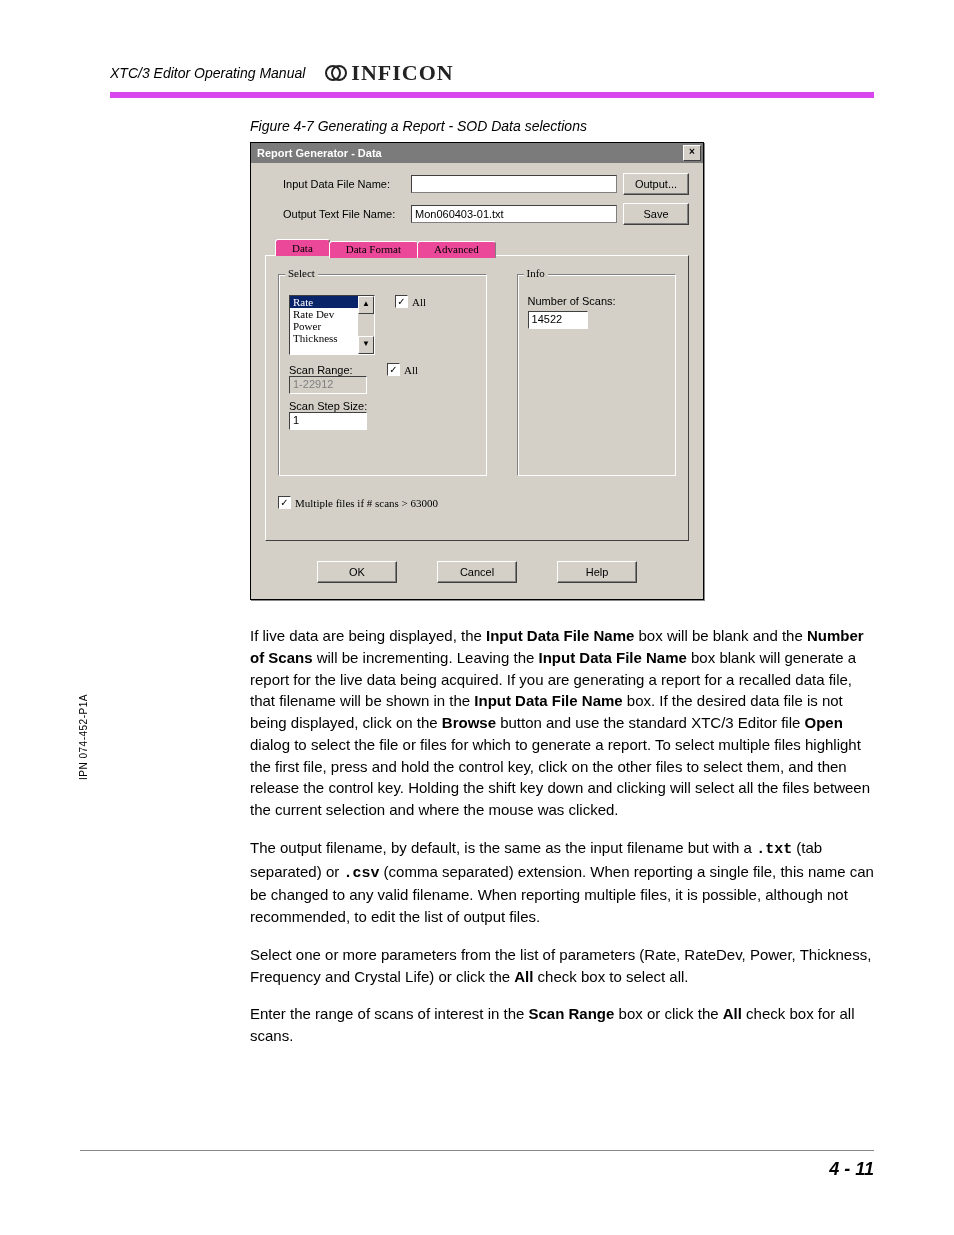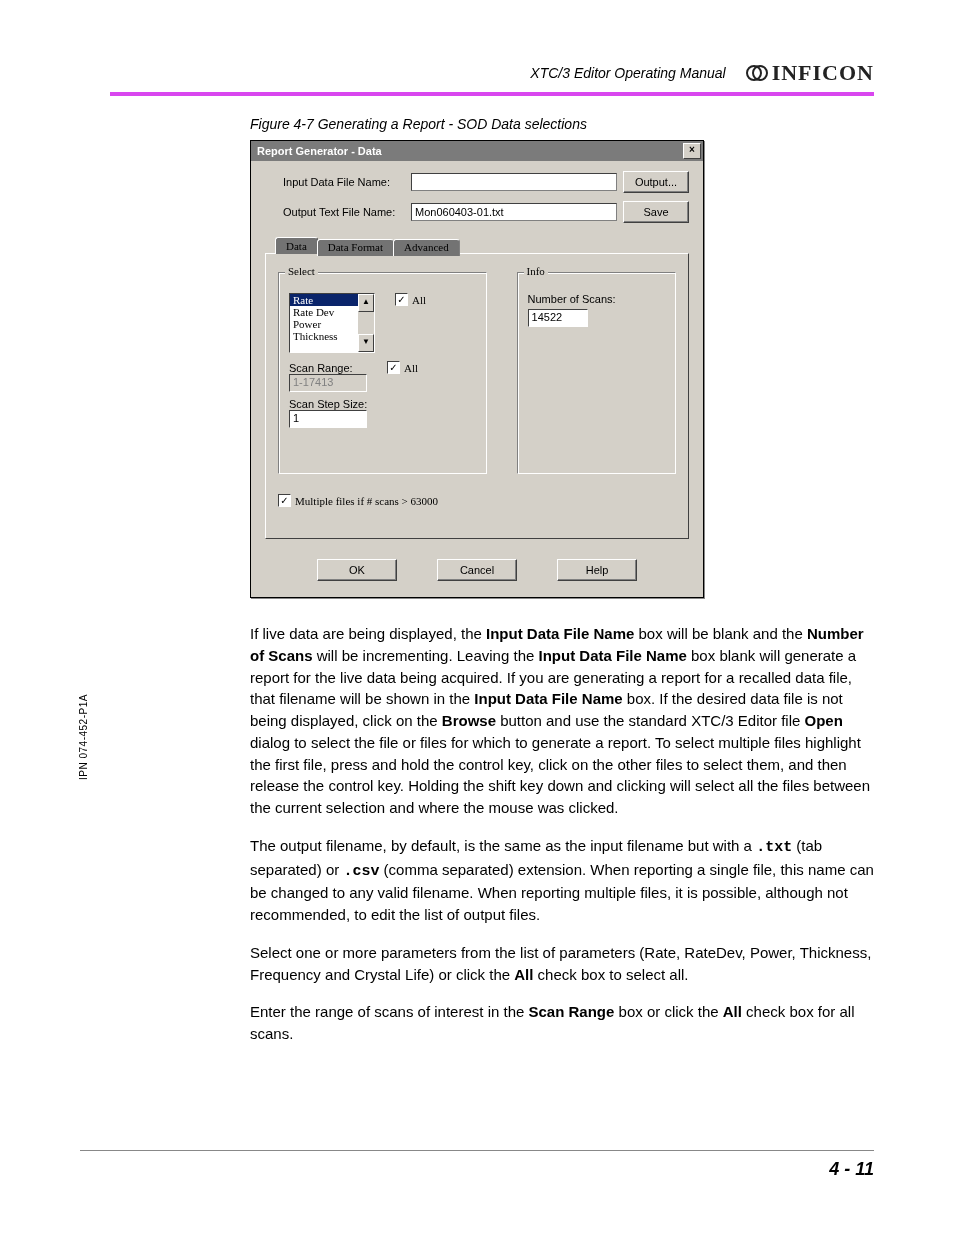--- a/index.html
+++ b/index.html
@@ -11,22 +11,22 @@
     color: #000;
   }
   .page {
     position: relative;
     width: 954px;
     height: 1235px;
     box-sizing: border-box;
     padding: 60px 80px 60px 110px;
   }
   .header-row {
-    text-align: right;
-    border-bottom: 4px solid #d946ef;
+    text-align: left;
+    border-bottom: 6px solid #d946ef;
     padding-bottom: 6px;
     margin-bottom: 20px;
   }
   .header-inner {
     display: inline-flex;
     align-items: center;
     gap: 20px;
   }
   .manual-title {
     font-style: italic;
@@ -136,22 +136,22 @@
     display: flex;
     gap: 0;
     margin-left: 10px;
     position: relative;
     z-index: 2;
   }
   .tab {
     border: 1px solid #fff;
     border-right-color: #404040;
     border-bottom: none;
-    background: #737373;
-    padding: 2px 10px;
+    background: #ec4899;
+    padding: 2px 16px;
     font: 11px Tahoma;
     border-top-left-radius: 3px;
     border-top-right-radius: 3px;
     margin-right: -1px;
   }
   .tab.inactive {
     border-top-color: #fff;
     border-left-color: #fff;
     border-right-color: #808080;
     position: relative;
@@ -318,21 +318,21 @@
                     <span>All</span>
                   </span>
                 </div>
                 <div style="margin-top:8px; display:flex; align-items:center; gap:20px;">
                   <span style="width:78px">Scan Range:</span>
                   <span class="chk-wrap">
                     <span class="chk">✓</span>
                     <span>All</span>
                   </span>
                 </div>
-                <span class="sunken-input disabled-text" style="width:78px; background:#d4d0c8">1-17413</span>
+                <span class="sunken-input disabled-text" style="width:78px; background:#d4d0c8">1-22912</span>
                 <div style="margin-top:6px">Scan Step Size:</div>
                 <span class="sunken-input" style="width:78px">1</span>
               </div>
 
               <div class="groupbox" style="width:140px; height:170px">
                 <span class="legend">Info</span>
                 <div>Number of Scans:</div>
                 <span class="sunken-input" style="width:60px; margin-top:4px">14522</span>
               </div>
             </div>

